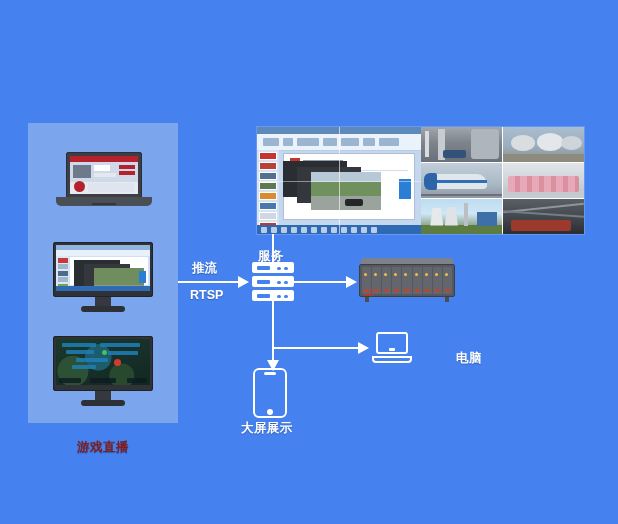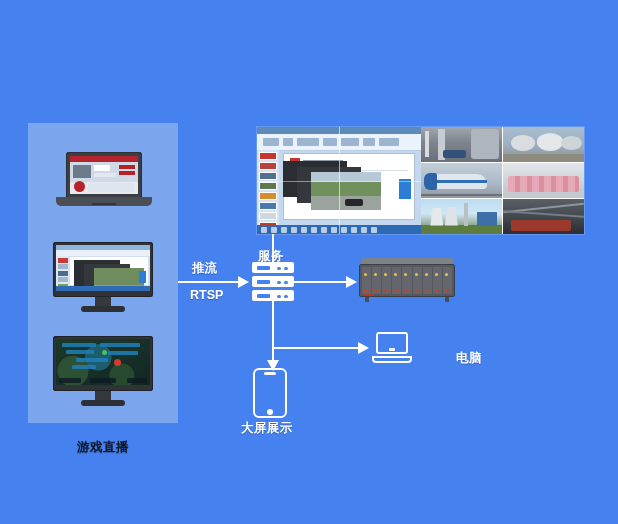--- a/index.html
+++ b/index.html
@@ -12,21 +12,21 @@
   }
   .stage{position:absolute;left:0;top:0;width:618px;height:524px;}
 
   
   .source-panel{
     position:absolute;left:28px;top:123px;width:150px;height:300px;
     background:#7ba6ed;
   }
   .src-label{
     position:absolute;left:0;width:150px;text-align:center;
-    color:#0f172a;font-size:12.5px;font-weight:bold;letter-spacing:.5px;
+    color:#7f1d1d;font-size:12.5px;font-weight:bold;letter-spacing:.5px;
     text-shadow:0 1px 1px rgba(0,0,0,.28);
   }
   .lbl-1{top:134px;}
   .lbl-2{top:222px;}
   .lbl-3{top:316px;}
 
   
   .laptop{position:absolute;left:56px;top:152px;width:96px;height:58px;}
   .laptop .lid{
     position:absolute;left:10px;top:0;width:76px;height:46px;

